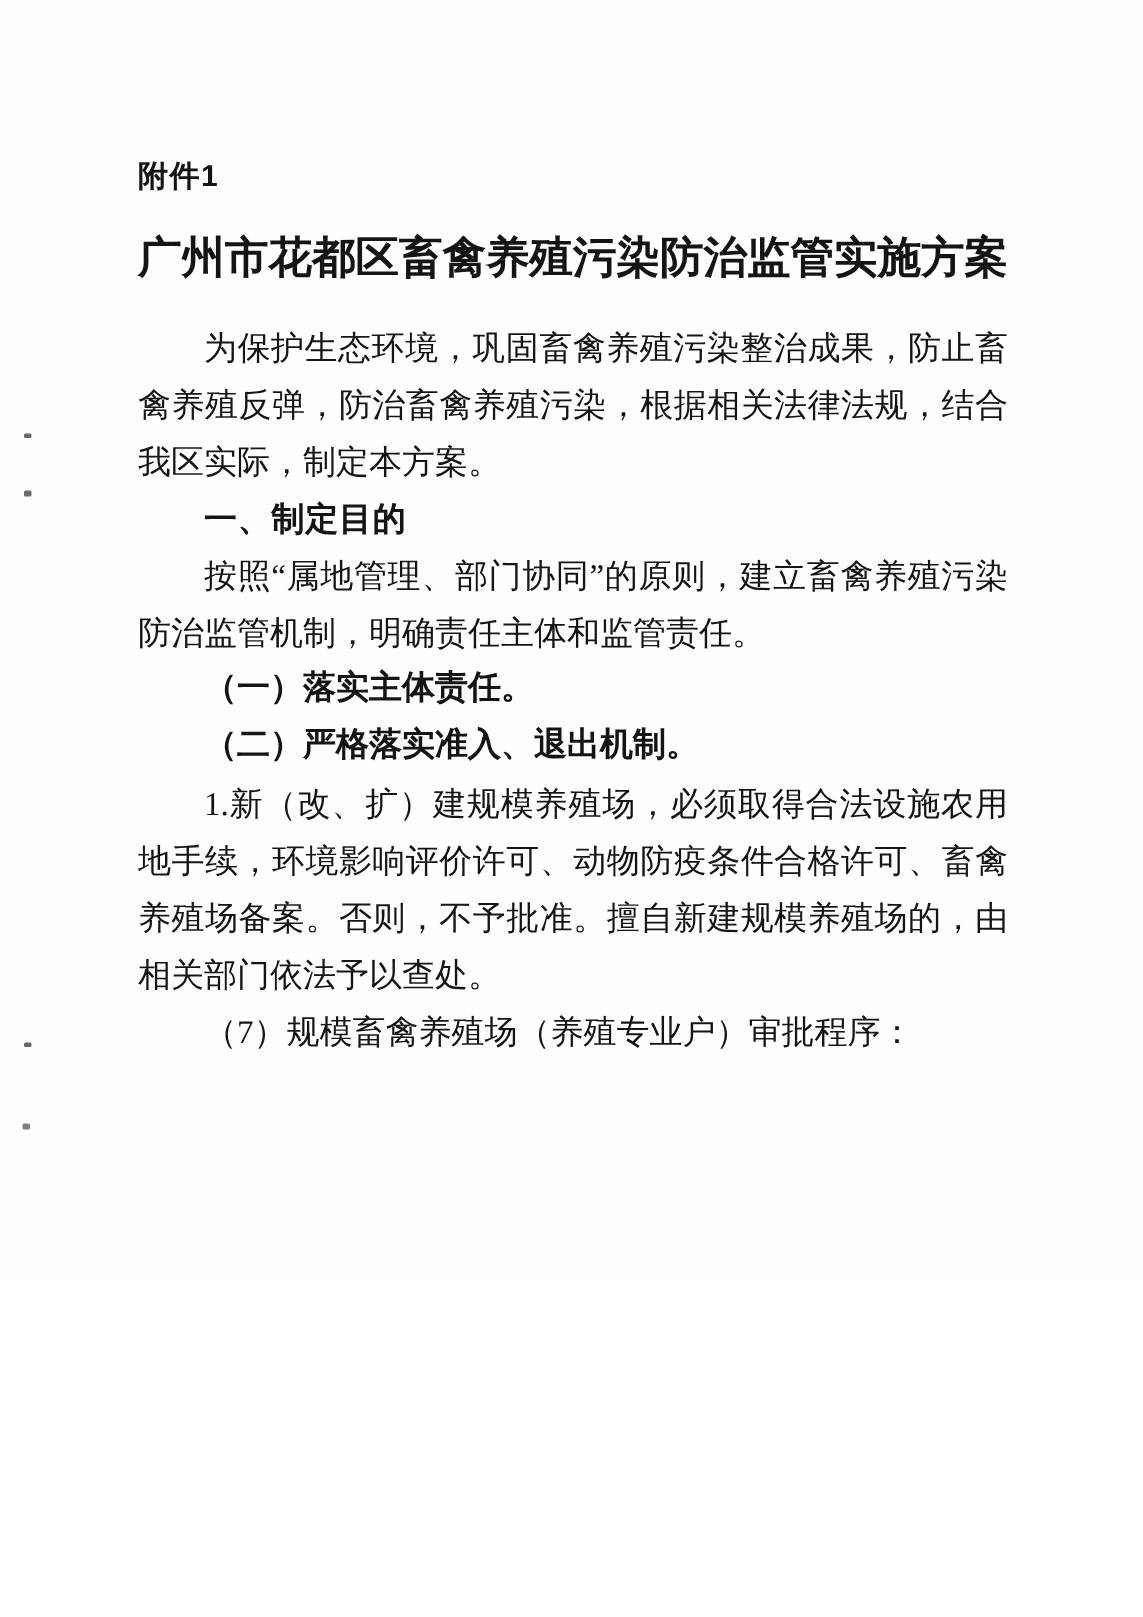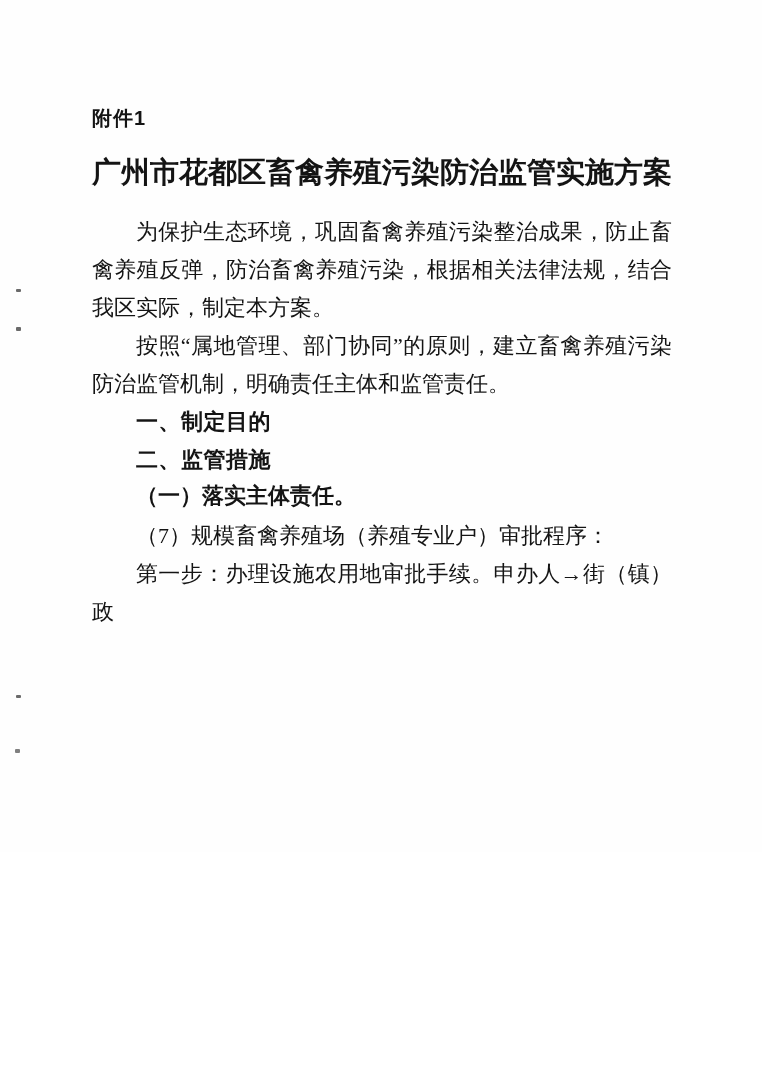--- a/index.html
+++ b/index.html
@@ -85,23 +85,23 @@
   <span class="speck s3"></span>
   <span class="speck s4"></span>
 
   <div class="content">
     <div class="attachment-label">附件1</div>
 
     <h1 class="doc-title">广州市花都区畜禽养殖污染防治监管实施方案</h1>
 
     <div class="doc-body">
         <p class="para body">为保护生态环境，巩固畜禽养殖污染整治成果，防止畜禽养殖反弹，防治畜禽养殖污染，根据相关法律法规，结合我区实际，制定本方案。</p>
+        <p class="para heading1">一、制定目的</p>
         <p class="para body">按照“属地管理、部门协同”的原则，建立畜禽养殖污染防治监管机制，明确责任主体和监管责任。</p>
-        <p class="para heading1">一、制定目的</p>
-        <p class="para heading1">二、监管措施</p>
         <p class="para heading2">（一）落实主体责任。</p>
+        <p class="para heading2">（二）严格落实准入、退出机制。</p>
+        <p class="para body">1.新（改、扩）建规模养殖场，必须取得合法设施农用地手续，环境影响评价许可、动物防疫条件合格许可、畜禽养殖场备案。否则，不予批准。擅自新建规模养殖场的，由相关部门依法予以查处。</p>
         <p class="para body">（7）规模畜禽养殖场（养殖专业户）审批程序：</p>
-        <p class="para body">第一步：办理设施农用地审批手续。申办人→街（镇）政</p>
       </div>
   </div>
 
   <div class="page-number">— 7 —</div>
 </div>
 
 </body></html>

